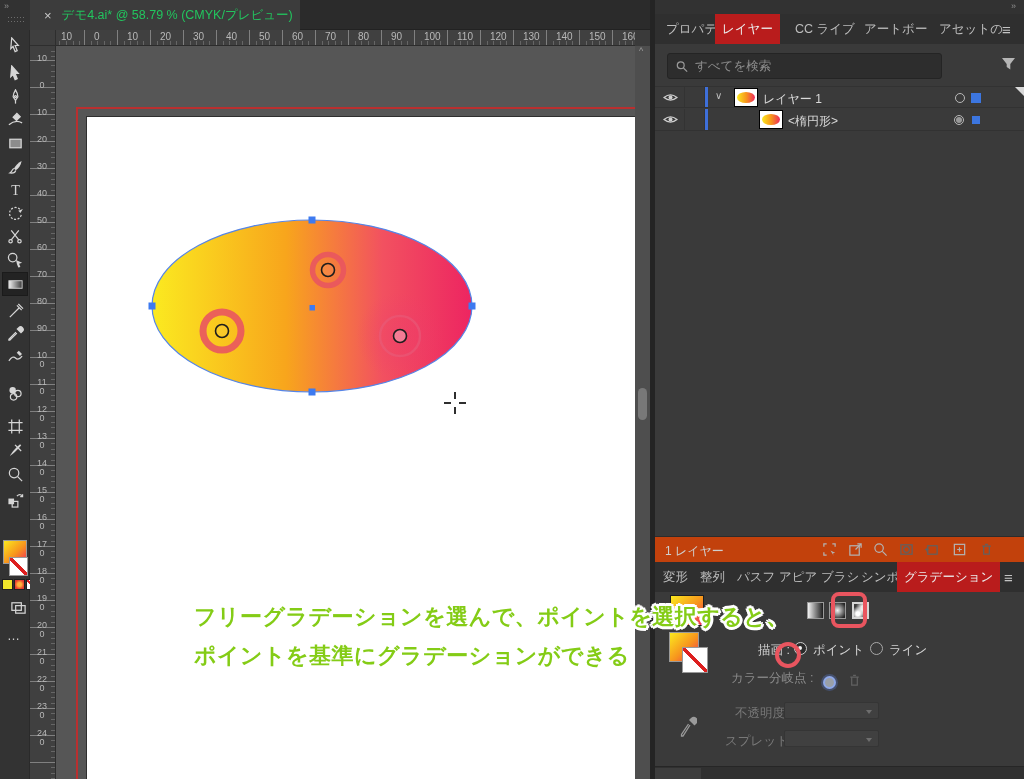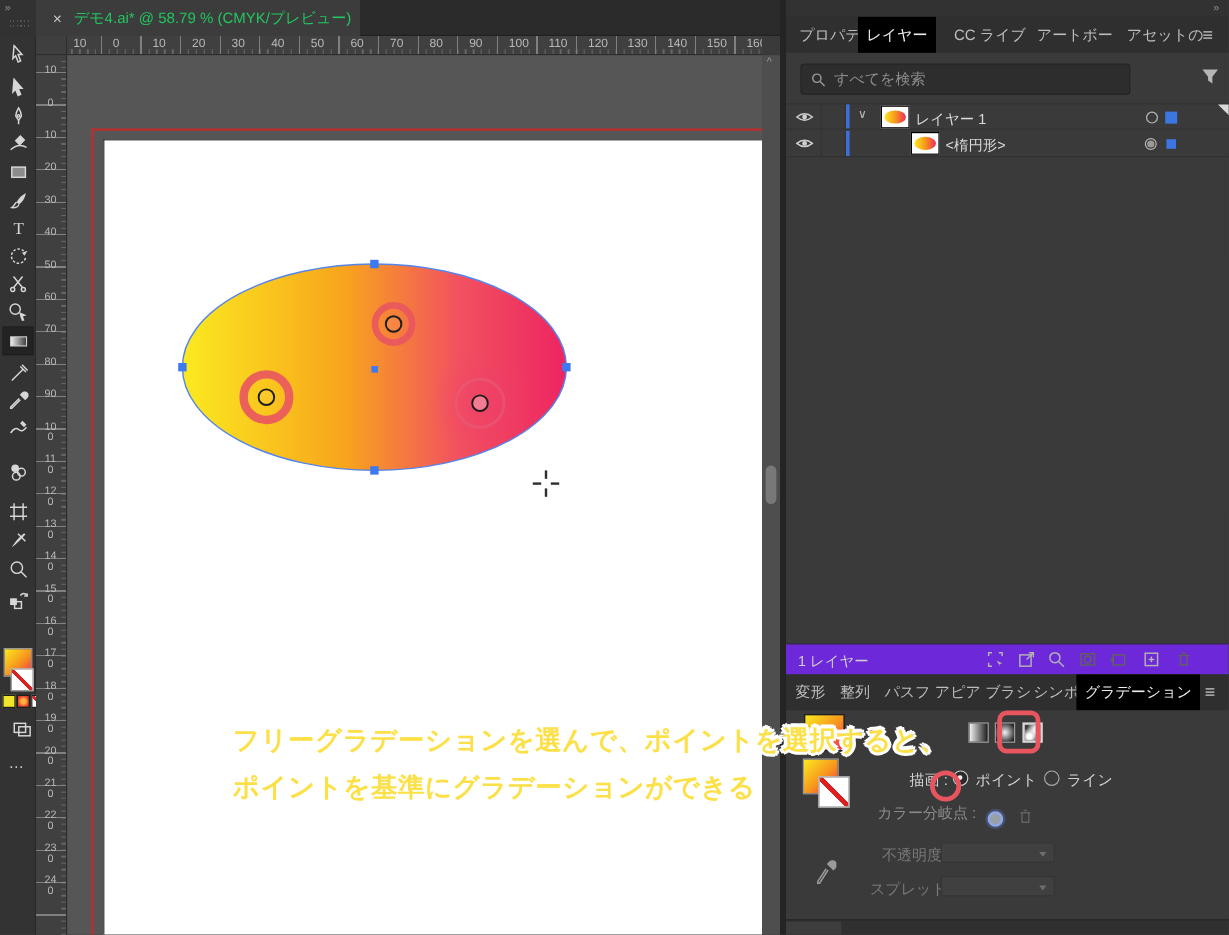--- a/index.html
+++ b/index.html
@@ -60,21 +60,21 @@
   #vscroll-thumb { left:3px; top:342px; width:9px; height:32px; background:#787878; border-radius:6px; }
   #panel-divider { left:650px; top:0; width:5px; height:779px; background:#242424; }
 
   
   #panel { left:655px; top:0; width:369px; height:779px; background:#3a3a3a; }
   #panel-topstrip { left:0; top:0; width:369px; height:14px; background:#323232; }
   #panel-collapse { right:8px; top:1px; font-size:9px; color:#8f8f8f; position:absolute; }
   .tabbar { position:absolute; left:0; width:369px; height:30px; background:#2f2f2f; }
   #tabs-upper { top:14px; }
   .ptab { position:absolute; top:0; height:30px; display:flex; align-items:center; font-size:12.5px; color:#bdbdbd; padding:0 7px; white-space:nowrap; }
-  .ptab.active { background:#000000; color:#ececec; }
+  .ptab.active { background:#b91c1c; color:#ececec; }
   .hamburger { position:absolute; top:7px; font-size:15px; color:#c4c4c4; }
 
   
   #search-box { left:12px; top:53px; width:275px; height:26px; background:#2d2d2d; border:1px solid #242424; border-radius:3px; display:flex; align-items:center; gap:7px; padding:0 8px; }
   #search-input { background:transparent; border:none; outline:none; color:#cfcfcf; font-size:12.5px; width:100%; font-family:inherit; }
   #search-input::placeholder { color:#8d8d8d; }
   #filter-icon { left:346px; top:57px; position:absolute; }
 
   
   .layer-row { position:absolute; left:0; width:369px; height:22px; background:#3a3a3a; border-bottom:1px solid #323232; }
@@ -87,21 +87,21 @@
   .thumb { position:absolute; top:1px; width:24px; height:19px; background:#fff; border:1px solid #000; }
   .thumb i { display:block; margin:3px 2px; width:18px; height:11px; border-radius:50%;
     background:linear-gradient(90deg,#FBE91E 0%,#F7941D 52%,#EE2A5D 100%); }
   .layer-label { position:absolute; top:4px; font-size:12px; color:#dadada; white-space:nowrap; }
   .target-circle { position:absolute; top:6px; width:10px; height:10px; border:1.4px solid #b9b9b9; border-radius:50%; }
   .target-circle.targeted::after { content:""; position:absolute; inset:1px; border-radius:50%; background:#9a9a9a; }
   .sel-square { position:absolute; background:#3C76E0; }
   #row1-corner { position:absolute; right:0; top:0; width:0; height:0; border-top:9px solid #d9d9d9; border-left:9px solid transparent; }
 
   
-  #layers-status { left:0; top:536px; width:369px; height:26px; border-top:1px solid #2c2c2c; background:#6d28d9; }
+  #layers-status { left:0; top:536px; width:369px; height:26px; border-top:1px solid #2c2c2c; background:#c2410c; }
   #layers-count { left:10px; top:6px; font-size:12px; color:#cfcfcf; position:absolute; }
   .sicon { position:absolute; top:5px; }
   .sicon svg { width:15px; height:15px; stroke:#b3b3b3; fill:none; stroke-width:1.3; }
   .sicon.disabled svg { stroke:#616161; }
 
   
   #tabs-lower { top:562px; }
   #sort-chevrons { position:absolute; left:240px; top:9px; width:8px; height:12px; }
   #sort-chevrons b,#sort-chevrons i { position:absolute; left:0; width:0; height:0; border-left:4px solid transparent; border-right:4px solid transparent; }
   #sort-chevrons b { top:0; border-bottom:4px solid #888; }
@@ -129,21 +129,21 @@
   #stop-icon { position:absolute; left:156px; top:84px; width:13px; height:13px; border-radius:50%; background:#9aa0a8;
     border:2px solid #8FA8E8; box-shadow:0 0 0 2px rgba(90,120,200,.35); }
   .dd { position:absolute; width:95px; height:17px; background:#404040; border:1px solid #353535; border-radius:2px; }
   .dd::after { content:""; position:absolute; right:6px; top:7px; width:0; height:0; border-left:3.5px solid transparent; border-right:3.5px solid transparent; border-top:4px solid #6e6e6e; }
   #geyedropper { position:absolute; left:12px; top:122px; }
   #panel-bottomstrip { left:0; top:766px; width:369px; height:13px; background:#303030; border-top:1px solid #262626; position:absolute; }
   #panel-bottomtab { left:0; top:768px; width:46px; height:11px; background:#3d3d3d; position:absolute; }
 
   
   #annotation-text { left:194px; top:602px; z-index:60; }
-  .ann-line { font-size:22px; font-weight:800; letter-spacing:.5px; color:#fde047; white-space:nowrap;
+  .ann-line { font-size:22px; font-weight:800; letter-spacing:.5px; color:#84cc16; white-space:nowrap;
     text-shadow:-2px -2px 0 #fff,2px -2px 0 #fff,-2px 2px 0 #fff,2px 2px 0 #fff,0 -3px 0 #fff,0 3px 0 #fff,-3px 0 0 #fff,3px 0 0 #fff; }
   .ann-line + .ann-line { margin-top:9px; }
   #ann-ring-radio { left:775px; top:642px; width:26px; height:26px; border:4px solid #E9555F; border-radius:50%; z-index:61; }
   #ann-rect-freeform { left:831px; top:592px; width:36px; height:36px; border:4px solid #E9555F; border-radius:8px; z-index:61; }
 </style>
 </head>
 <body>
 
 <div id="topbar" class="abs">
   <div id="toolbar-header" class="abs">

